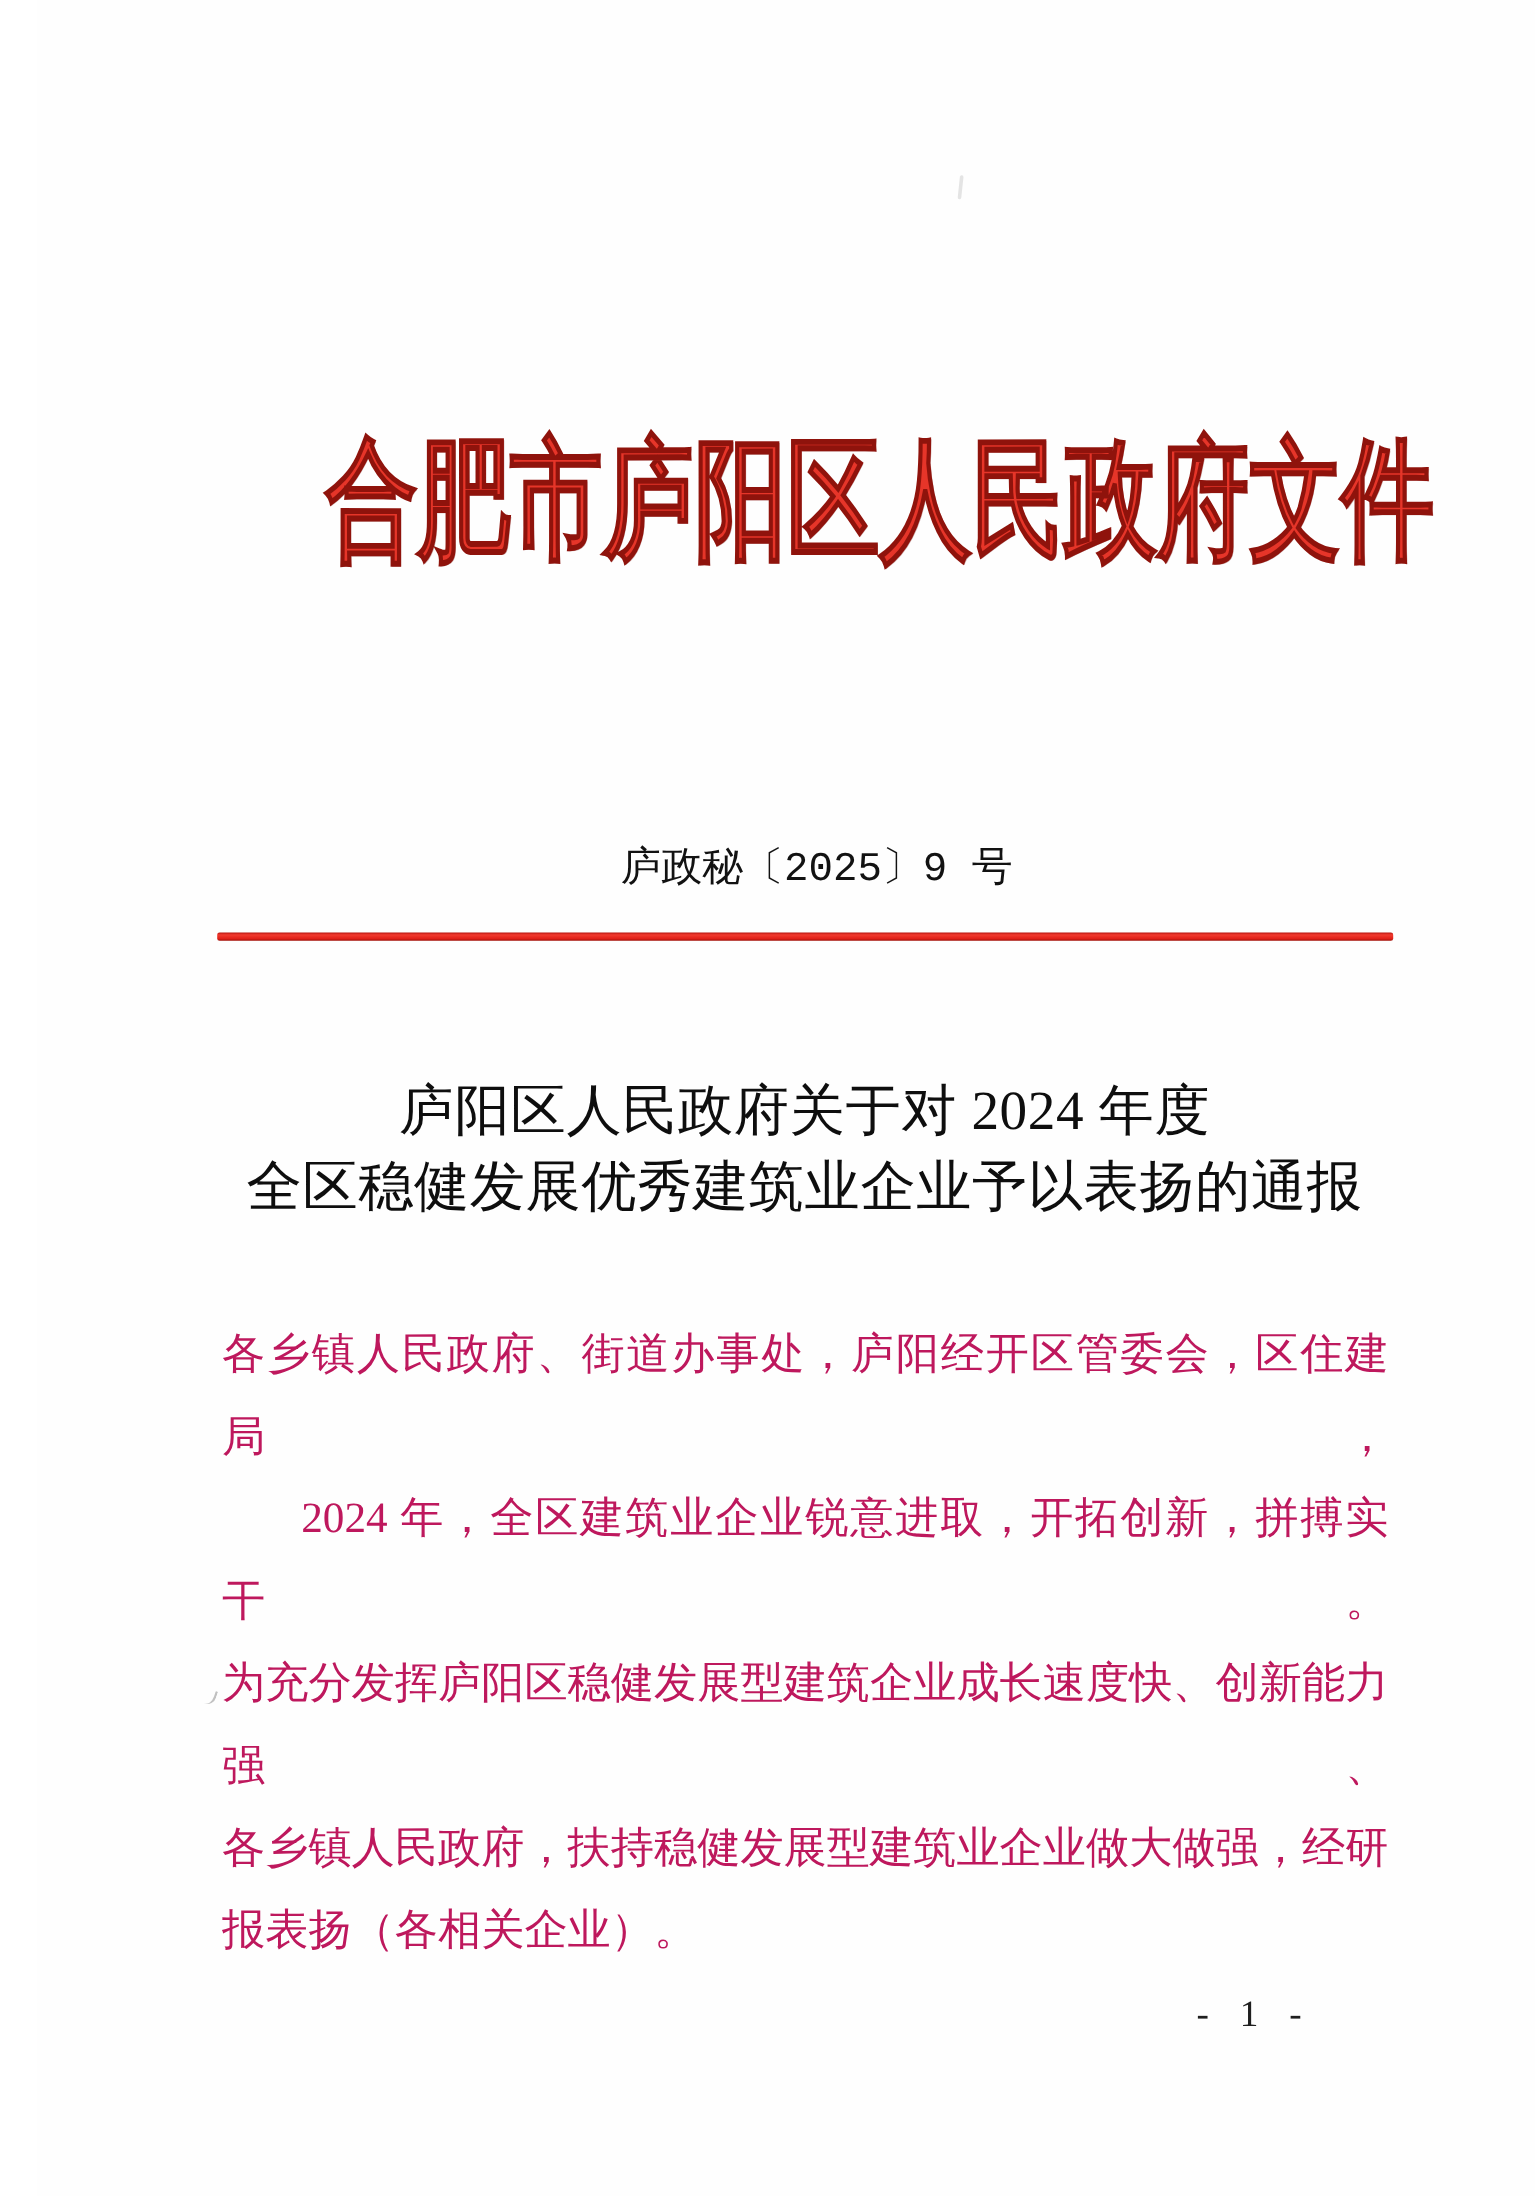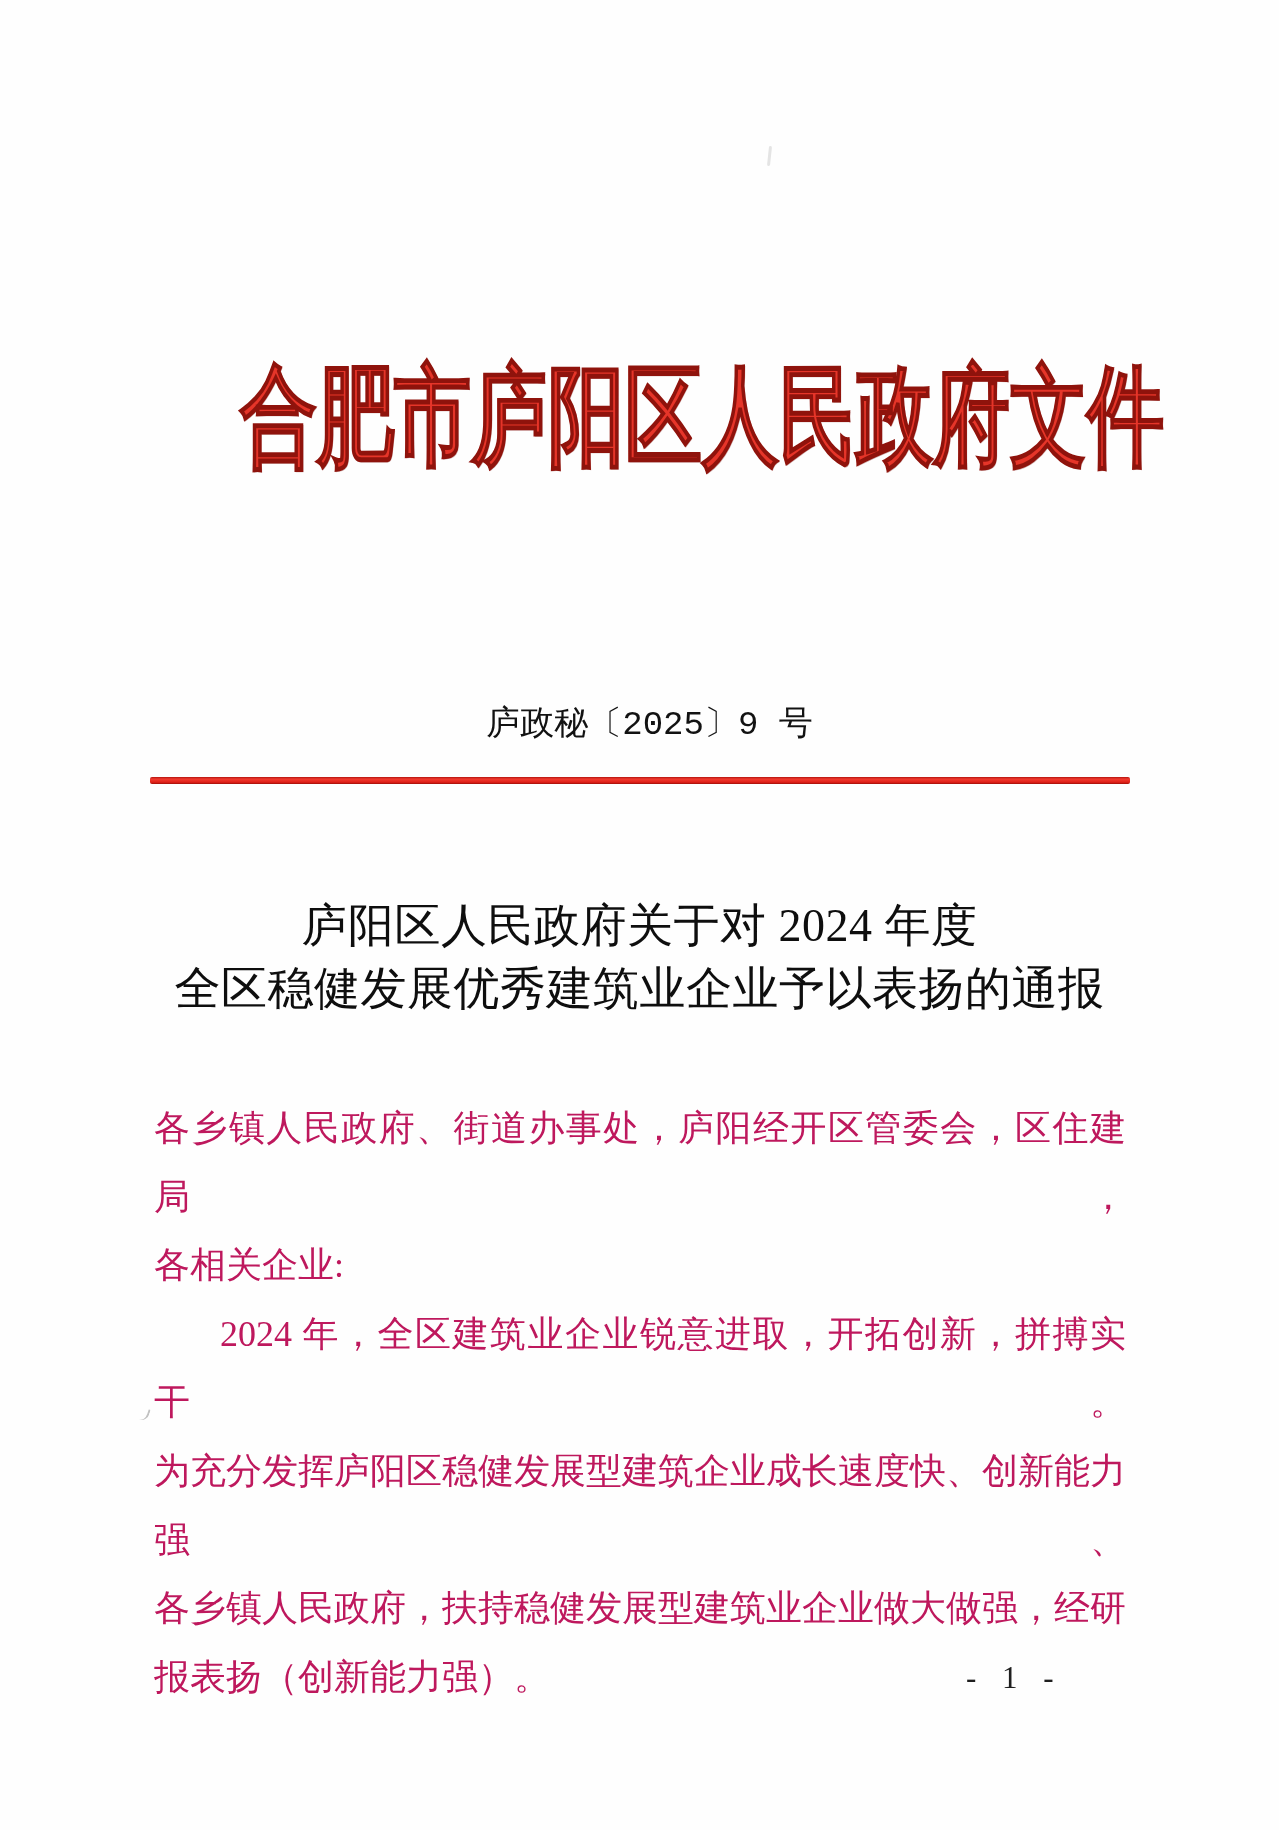--- a/index.html
+++ b/index.html
@@ -12,20 +12,21 @@
     height: 1830px;
     position: relative;
     overflow: hidden;
     font-family: "Liberation Serif", "DejaVu Serif", serif;
     color: #141414;
   }
   .page {
     position: absolute;
     inset: 0;
     background: #fefefe;
+    margin-left: 31px;
   }
 
   
   .letterhead {
     position: absolute;
     top: 357px;
     left: 0;
     width: 1279px;
     text-align: center;
     white-space: nowrap;
@@ -144,25 +145,24 @@
 
   <div class="red-rule"></div>
 
   <div class="notice-title">
     <div>庐阳区人民政府关于对 2024 年度</div>
     <div>全区稳健发展优秀建筑业企业予以表扬的通报</div>
   </div>
 
   <div class="body-text">
     <div class="line b-justify">各乡镇人民政府、街道办事处，庐阳经开区管委会，区住建局，</div>
-    <div class="line b-left">各相关企业:</div>
     <div class="line b-justify b-indent">2024 年，全区建筑业企业锐意进取，开拓创新，拼搏实干。</div>
     <div class="line b-justify">为充分发挥庐阳区稳健发展型建筑企业成长速度快、创新能力强、</div>
     <div class="line b-justify">各乡镇人民政府，扶持稳健发展型建筑业企业做大做强，经研</div>
-    <div class="line b-left">报表扬（创新能力强）。</div>
+    <div class="line b-left">报表扬（各相关企业）。</div>
   </div>
 
   <div class="page-number">- 1 -</div>
 
   <div class="artifact-1"></div>
   <div class="artifact-2"></div>
 
 </div>
 
 </body></html>

